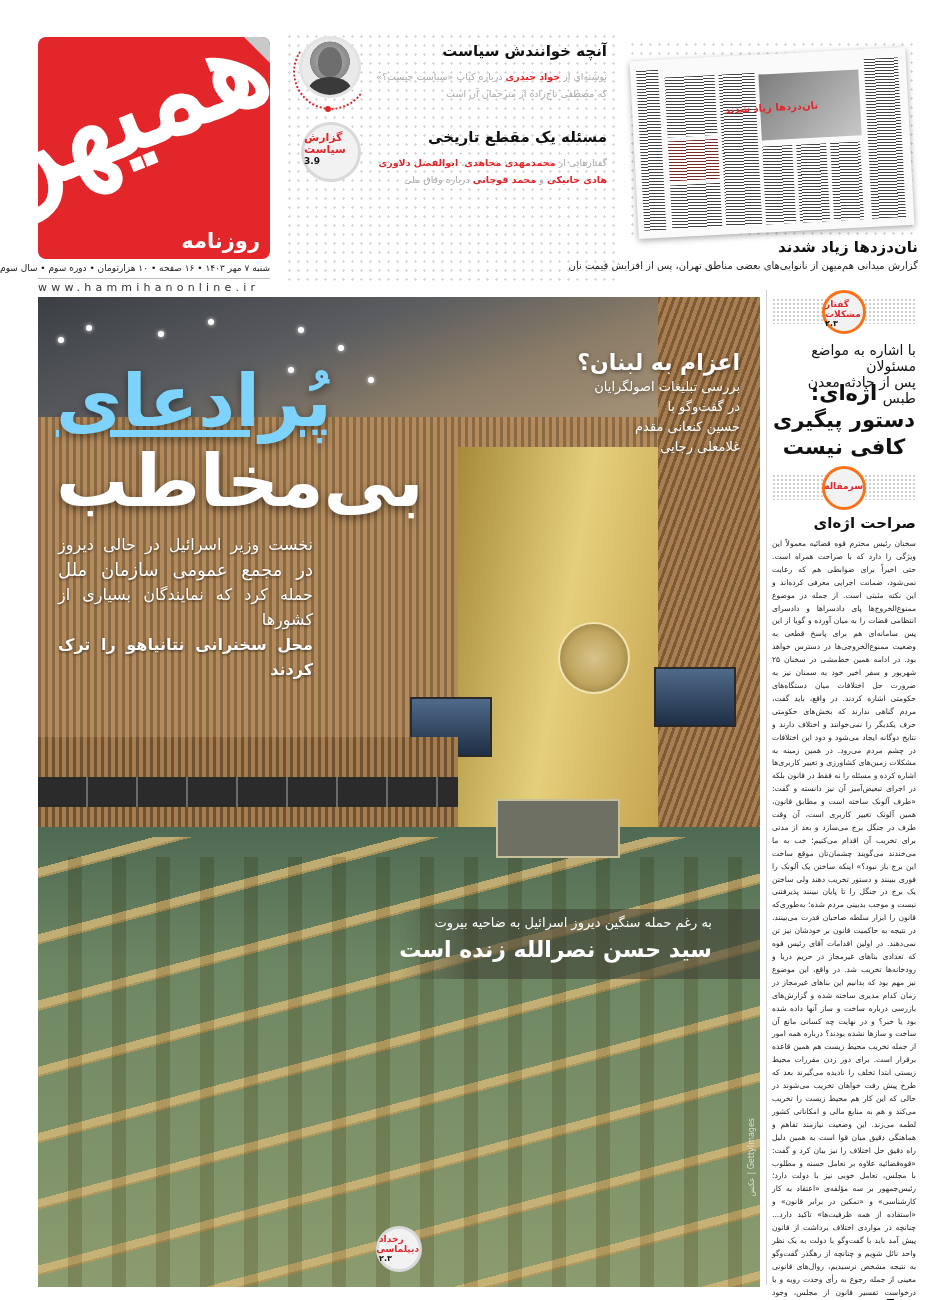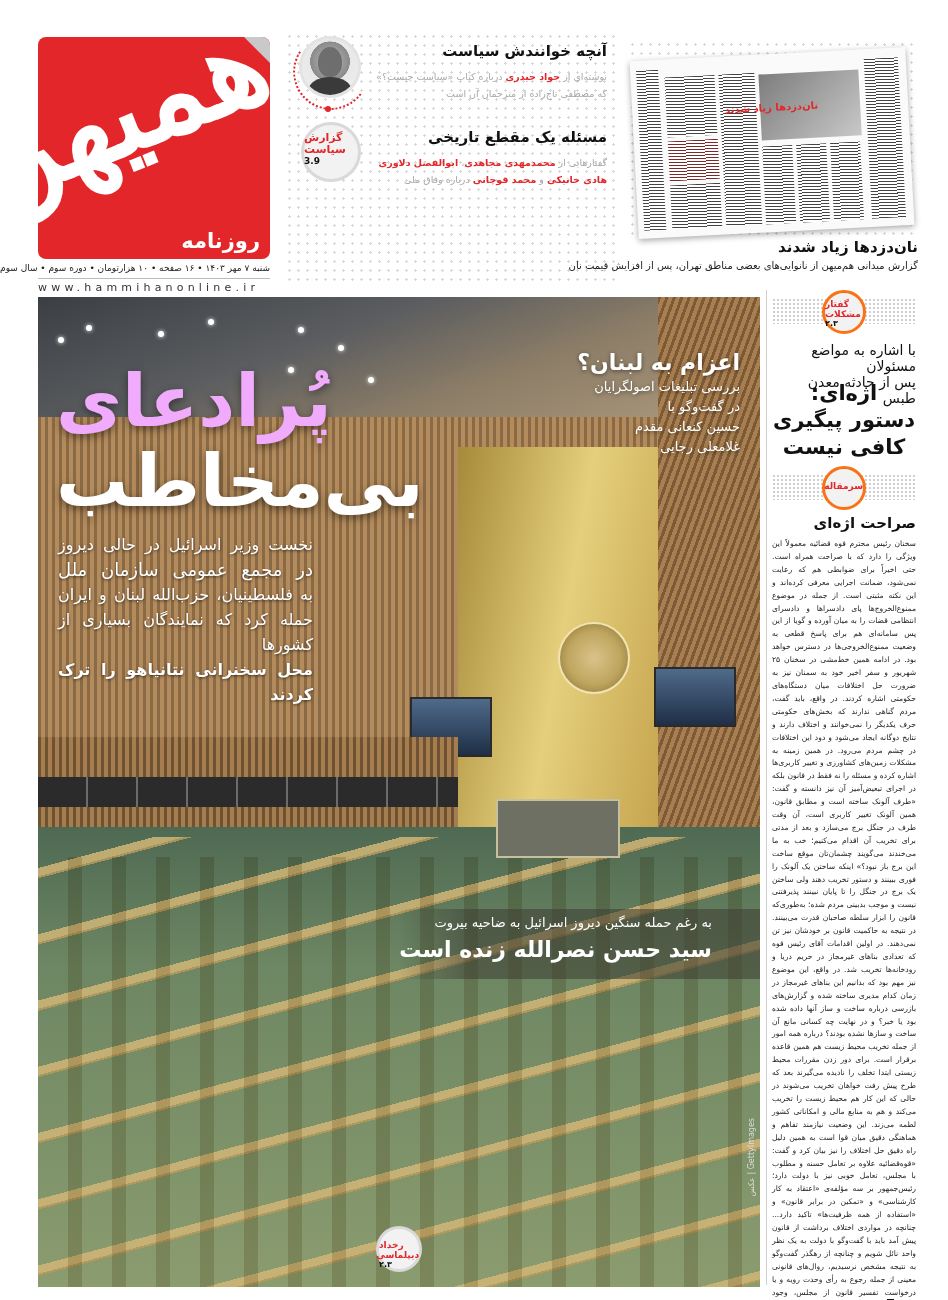--- a/index.html
+++ b/index.html
@@ -44,21 +44,21 @@
   #hero .rwall{position:absolute;left:620px;top:0;width:102px;height:680px;background:repeating-linear-gradient(110deg,#7c5a36 0 3px,#a97f51 3px 7px);}
   #hero .emblem{position:absolute;left:520px;top:325px;width:68px;height:68px;border-radius:50%;background:radial-gradient(circle,#d8c38a 0,#bfa55e 55%,#7e6a36 100%);border:2px solid #f2e3b0;}
   #hero .screen{position:absolute;width:78px;height:56px;background:linear-gradient(#4f6a8a,#1f2f46);border:2px solid #2a2a2a;}
   #hero .balcony{position:absolute;left:0;top:440px;width:420px;height:90px;background:repeating-linear-gradient(90deg,#6f5232 0 3px,#a67d4f 3px 7px);}
   #hero .boxes{position:absolute;left:0;top:480px;width:420px;height:30px;background:repeating-linear-gradient(90deg,#2b2b2b 0 48px,#6c6c6c 48px 50px);}
   #hero .floor{position:absolute;left:0;top:530px;width:722px;height:460px;background:linear-gradient(180deg,#4f6a53 0%,#6d8663 30%,#8b9c6f 100%);}
   #hero .desks{position:absolute;left:0;top:540px;width:722px;height:450px;background:repeating-linear-gradient(165deg,transparent 0 30px,#d1b677 30px 38px,#b99a5b 38px 40px,transparent 40px 64px);opacity:.85;}
   #hero .chairs{position:absolute;left:0;top:560px;width:722px;height:430px;background:repeating-linear-gradient(90deg,transparent 0 30px,rgba(180,160,120,.7) 30px 44px);mix-blend-mode:multiply;opacity:.55;}
   #hero .podium{position:absolute;left:458px;top:502px;width:120px;height:55px;background:#6e7064;border:2px solid #c8c09a;}
   #hero .lights span{position:absolute;width:6px;height:6px;border-radius:50%;background:#fff;box-shadow:0 0 4px #fff;}
-  #hero-title1{position:absolute;left:18px;top:68px;font-size:72px;font-weight:bold;color:#f0abfc;text-shadow:0 3px 8px rgba(0,0,0,.45);line-height:1;}
+  #hero-title1{position:absolute;left:18px;top:68px;font-size:72px;font-weight:bold;color:#7dd3fc;text-shadow:0 3px 8px rgba(0,0,0,.45);line-height:1;text-decoration:underline;}
   #hero-title2{position:absolute;left:18px;top:148px;font-size:72px;font-weight:bold;color:#fff;text-shadow:0 3px 8px rgba(0,0,0,.45);line-height:1;}
   #hero-lead{position:absolute;left:20px;top:235px;width:255px;color:#fff;font-size:16px;line-height:25px;text-align:justify;text-align-last:justify;text-shadow:0 1px 3px rgba(0,0,0,.6);}
   #hero-lead .b{font-weight:bold;}
   #side-q{position:absolute;left:512px;top:52px;width:190px;text-align:right;color:#fff;text-shadow:0 1px 4px rgba(0,0,0,.5);}
   #side-q .q{font-weight:bold;font-size:22px;line-height:28px;}
   #side-q .s{font-size:13px;line-height:20px;}
   #caption{position:absolute;left:360px;top:612px;width:362px;height:70px;background:linear-gradient(90deg,rgba(60,60,50,0) 0%,rgba(60,60,50,.55) 20%,rgba(60,60,50,.55) 100%);}
   #caption .kick{position:absolute;right:48px;top:6px;color:#fff;font-size:13px;white-space:nowrap;}
   #caption .main{position:absolute;right:48px;top:28px;color:#fff;font-size:22px;font-weight:bold;white-space:nowrap;text-align:right;}
   #credit{position:absolute;right:4px;bottom:90px;color:#ddd;font-size:8px;writing-mode:vertical-rl;transform:rotate(180deg);}
@@ -155,21 +155,20 @@
       <span style="left:300px;top:48px"></span>
       <span style="left:250px;top:70px"></span>
       <span style="left:330px;top:80px"></span>
   </div>
 
   <div id="hero-title1">پُرادعای</div>
   <div id="hero-title2">بی‌مخاطب</div>
   <div id="hero-lead">
     <div>نخست وزیر اسرائیل در حالی دیروز</div>
     <div style="font-size:18px">در مجمع عمومی سازمان ملل</div>
-    <div>به فلسطینیان، حزب‌الله لبنان و ایران</div>
     <div>حمله کرد که نمایندگان بسیاری از کشورها</div>
     <div class="b">محل سخنرانی نتانیاهو را ترک کردند</div>
   </div>
 
   <div id="side-q">
     <div class="q">اعزام به لبنان؟</div>
     <div class="s">بررسی تبلیغات اصولگرایان</div>
     <div class="s">در گفت‌وگو با</div>
     <div class="s">حسین کنعانی مقدم</div>
     <div class="s">غلامعلی رجایی</div>
@@ -178,21 +177,21 @@
   <div id="caption">
     <div class="kick">به رغم حمله سنگین دیروز اسرائیل به ضاحیه بیروت</div>
     <div class="main">سید حسن نصرالله زنده است</div>
   </div>
 
   <div id="credit">GettyImages | عکس</div>
 </div>
 
 <div id="diplo-badge">
   <div class="badge" style="left:0;top:0;width:46px;height:46px;">
-    <span class="l1" style="margin-top:11px;font-size:9px;line-height:10px">رخداد</span>
+    <span class="l1" style="margin-top:5px;font-size:9px;line-height:10px">رخداد</span>
     <span class="l2" style="font-size:9px;line-height:10px">دیپلماسی</span>
     <span class="num" style="font-size:8px;line-height:9px">۲.۳</span>
   </div>
 </div>
 
 <div class="divider"></div>
 
 <div id="sidebar">
   <div class="sec-band" style="top:8px"></div>
   <div class="sec-badge" style="top:0">

